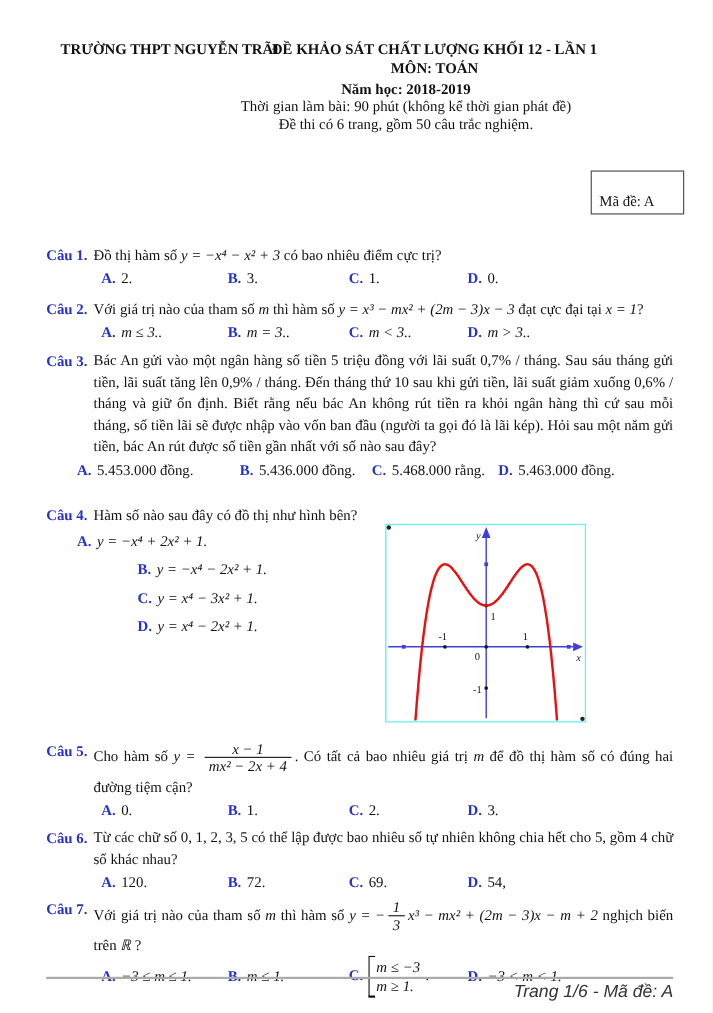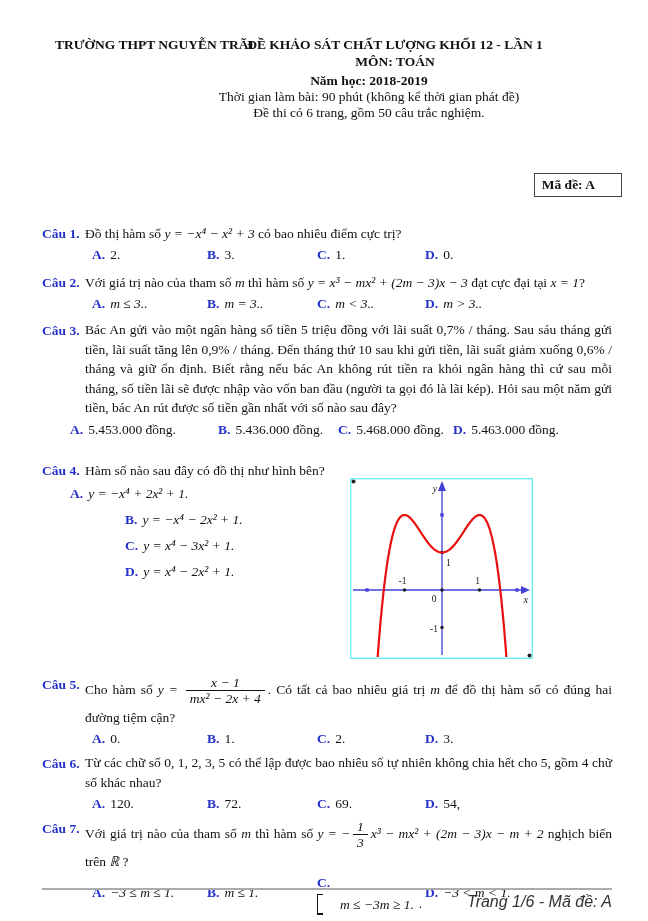--- a/index.html
+++ b/index.html
@@ -8,22 +8,22 @@
     font-family:"Liberation Serif","DejaVu Serif",serif;font-size:13.5px;color:#111;
     box-sizing:border-box;padding:36px 36px 0 42px;margin:0 auto;
   }
   .bold{font-weight:bold}
   
   .hdr-row{display:flex;line-height:17px;font-weight:bold}
   .hdr-school{margin-left:13px;width:190px;flex:none;white-space:nowrap}
   .hdr-title-block{width:300px;text-align:center}
   .hdr-title-block .t1{white-space:nowrap}
   .hdr-center{text-align:center;line-height:16px;padding-left:84px;margin-top:3px}
-  .code-box{width:fit-content;margin:52px -10px 0 auto;border:1px solid #444;
-    font-weight:bold;padding:2px 26px 2px 7px;line-height:18px}
+  .code-box{width:fit-content;margin:34px -10px 0 auto;border:1px solid #444;
+    font-weight:normal;padding:18px 26px 2px 7px;line-height:18px}
   
   .q{display:flex;position:relative}
   .q-label{flex:none;width:43px;font-weight:bold;color:#2531c8;line-height:21px}
   .q-body{flex:1;line-height:21px;text-align:justify}
   .q-text{line-height:21px}
   .math{font-style:italic}
   .opts{display:grid;grid-template-columns:115px 110px 108px 1fr;margin-left:7px;
     line-height:21px;text-align:left}
   .opts.tight3{grid-template-columns:148px 120px 115px 1fr;margin-left:-15px}
   .opts.centered{align-items:center}
@@ -35,22 +35,22 @@
   .q4-optA{margin-left:-15px;line-height:26px;text-align:left}
   .q4-opt{margin-left:40px;line-height:26px;text-align:left}
   .q5{margin-top:4px}.q6{margin-top:4px}.q7{margin-top:4px}
   .q5 .q-text,.q7 .q-text{line-height:20px}
   .q6 .q-text{line-height:20px}
   
   .frac{display:inline-block;vertical-align:middle;text-align:center;line-height:1.15;margin:1px 3px}
   .frac .num{display:block;border-bottom:1px solid #111;padding:0 4px}
   .frac .den{display:block;padding:0 4px}
   
-  .cases{display:inline-flex;align-items:flex-start;
-    border-left:1.5px solid #111;padding:1px 2px 1px 22px;position:relative;
+  .cases{display:inline-flex;flex-direction:column;align-items:flex-start;
+    border-left:1.5px solid #111;padding:1px 2px 1px 6px;position:relative;
     line-height:17px;vertical-align:middle}
   .cases:before,.cases:after{content:"";position:absolute;left:-1.5px;width:6px;height:1.5px;background:#111}
   .cases:before{top:-1px}
   .cases:after{bottom:-1px}
   .cases-suffix{margin-left:3px}
   
   .fig{position:absolute;top:18px;right:79px;width:183px;height:181px}
   
   .footer{position:absolute;left:42px;right:36px;bottom:10px;border-top:2px solid #ababab;
     padding-top:3px;text-align:right;font-style:italic;
@@ -102,21 +102,21 @@
     </div>
   </div>
 
   <div class="q q3">
     <div class="q-label">Câu 3.</div>
     <div class="q-body">
       <div class="q-text"><span class="txt">Bác An gửi vào một ngân hàng số tiền 5 triệu đồng với lãi suất 0,7% / tháng. Sau sáu tháng gửi tiền, lãi suất tăng lên 0,9% / tháng. Đến tháng thứ 10 sau khi gửi tiền, lãi suất giảm xuống 0,6% / tháng và giữ ổn định. Biết rằng nếu bác An không rút tiền ra khỏi ngân hàng thì cứ sau mỗi tháng, số tiền lãi sẽ được nhập vào vốn ban đầu (người ta gọi đó là lãi kép). Hỏi sau một năm gửi tiền, bác An rút được số tiền gần nhất với số nào sau đây?</span></div>
       <div class="opts tight3">
         <span class="opt"><b class="letter">A.</b><span>5.453.000 đồng.</span></span>
         <span class="opt"><b class="letter">B.</b><span>5.436.000 đồng.</span></span>
-        <span class="opt"><b class="letter">C.</b><span>5.468.000 đồng.</span></span>
+        <span class="opt"><b class="letter">C.</b><span>5.468.000 rằng.</span></span>
         <span class="opt"><b class="letter">D.</b><span>5.463.000 đồng.</span></span>
       </div>
     </div>
   </div>
 
   <div class="q q4">
     <div class="q-label">Câu 4.</div>
     <div class="q-body">
       <div class="q-text"><span class="txt">Hàm số nào sau đây có đồ thị như hình bên?</span></div>
       <div class="q4-optA"><b class="letter">A.</b><span class="math">y = −x⁴ + 2x² + 1.</span></div>

